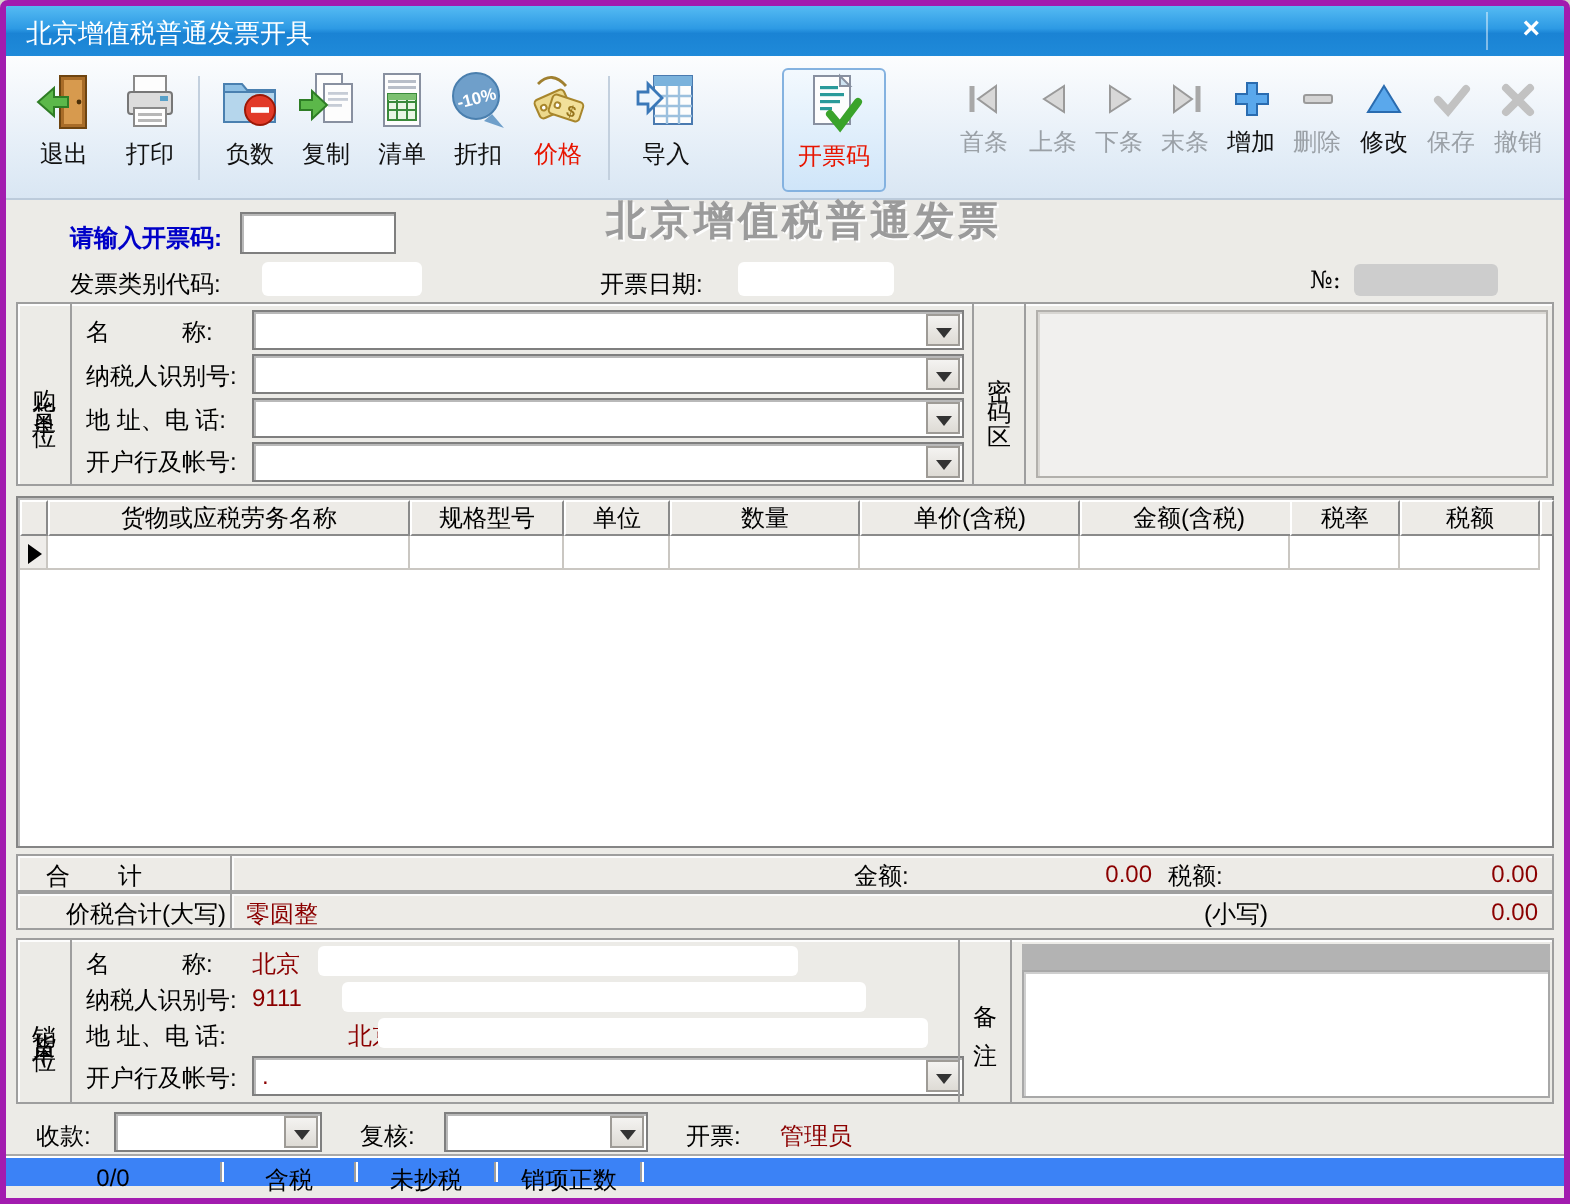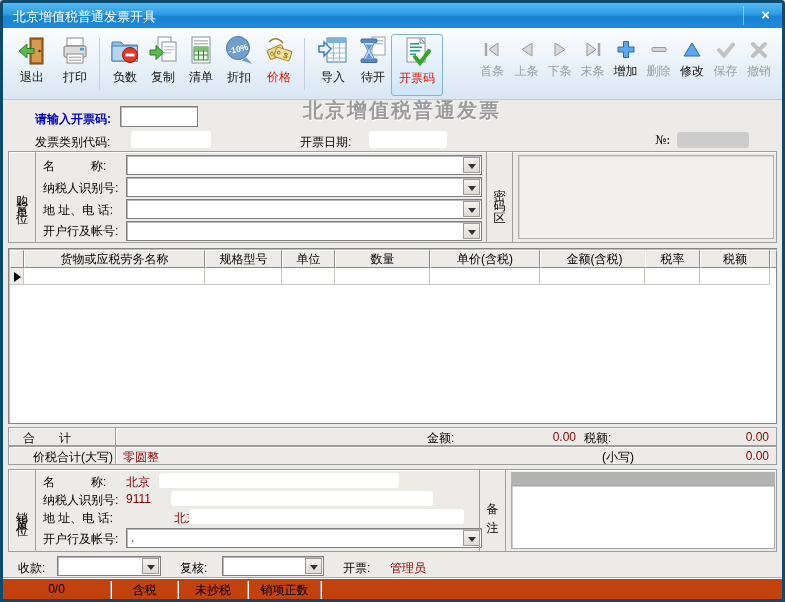--- a/index.html
+++ b/index.html
@@ -1,19 +1,19 @@
 <!DOCTYPE html>
 <html><head>
 <meta charset="utf-8">
 <style>
   * { margin:0; padding:0; box-sizing:border-box; }
   html,body { background:#d7d3cc; }
   .window {
     position:relative; width:785px; height:602px;
-    border:3px solid #0c4a6e; border-radius:4px 4px 0 0;
+    border:3px solid #a21caf; border-radius:4px 4px 0 0;
     background:#ecebe7; overflow:hidden;
     font-family:"Liberation Sans", sans-serif; font-size:12px; color:#000;
   }
   
   .titlebar {
     position:absolute; left:0; top:0; width:779px; height:25px;
     background:linear-gradient(#55bbf3 0%, #2d9ae4 45%, #1a83d4 55%, #1f8ad9 100%);
     color:#fff;
   }
   .titlebar .title { position:absolute; left:10px; top:5px; font-size:13px; }
@@ -60,22 +60,22 @@
   }
   .gc { position:absolute; top:19px; height:17px; border-right:1px solid #cac7c2; border-bottom:1px solid #cac7c2; }
   .rowmark { position:absolute; left:4px; top:4px; width:0; height:0;
     border-top:5px solid transparent; border-bottom:5px solid transparent; border-left:7px solid #000; }
   
   .totrow { position:absolute; left:5px; width:769px; height:19px; background:#edebe7;
     border:1px solid #9e9e9e; box-shadow:inset 1px 1px 0 #fbfbfb; }
   .totrow .div1 { position:absolute; left:106px; top:0; bottom:0; width:1px; background:#9e9e9e; box-shadow:1px 0 0 #fbfbfb; }
   .totrow span { position:absolute; top:2px; white-space:nowrap; }
   
-  .statusbar { position:absolute; left:0; top:575px; width:779px; height:25px;
-    background:#c2410c; border-top:1px solid #fff; box-shadow:0 -1px 0 #a9a9a9; }
+  .statusbar { position:absolute; left:0; top:575px; width:779px; height:15px;
+    background:#3b82f6; border-top:1px solid #fff; box-shadow:0 -1px 0 #a9a9a9; }
   .scell { position:absolute; top:3px; text-align:center; }
   .ssep { position:absolute; top:2px; bottom:2px; width:2px; border-left:1px solid #9e9e9e; border-right:1px solid #fff; }
   .remstrip { position:absolute; background:#b3b3b3; }
   .rembox { position:absolute; background:#fff; border:1px solid #a8a8a8; box-shadow:inset 1px 1px 0 #cfcfcf; }
   .watermark { position:absolute; font-family:"DejaVu Serif", serif; font-weight:bold;
     font-size:20px; color:#9b9b9b; letter-spacing:2px; text-shadow:1px 1px 0 #fdfdfd; }
 </style>
 </head>
 <body>
 
@@ -177,33 +177,20 @@
     <div class="tbtn" style="left:308px;width:44px;">
       <span class="ticon"><svg width="32" height="34" viewBox="0 0 32 34">
             <rect x="10" y="4" width="19" height="24" fill="#fdfdfd" stroke="#4a7ab0"></rect>
             <rect x="10" y="4" width="19" height="5" fill="#7ab2dc"></rect>
             <path d="M10 14 h19 M10 19 h19 M10 24 h19 M16.5 9 v19 M22.5 9 v19" stroke="#9cc0de" stroke-width="1.2" fill="none"></path>
             <path d="M2 12 h5 v-4 l7 7 -7 7 v-4 h-5z" fill="#eef6fd" stroke="#3a78b8" stroke-width="1.4"></path>
           </svg></span>
       <span class="tlabel">导入</span>
     </div>
 
-    <div class="tbtn" style="left:350px;width:40px;">
-      <span class="ticon"><svg width="32" height="34" viewBox="0 0 32 34">
-            <rect x="15" y="3" width="13" height="18" fill="#fdfdfd" stroke="#98a0b0"></rect>
-            <rect x="17" y="6" width="9" height="1.4" fill="#b8c0cc"></rect>
-            <rect x="17" y="9" width="9" height="1.4" fill="#b8c0cc"></rect>
-            <rect x="4" y="5" width="16" height="3.5" rx="1" fill="#5a88c8" stroke="#3c68a8"></rect>
-            <rect x="4" y="25" width="16" height="3.5" rx="1" fill="#5a88c8" stroke="#3c68a8"></rect>
-            <path d="M6.5 8.5 h11 l-4.5 8.5 4.5 8 h-11 l4.5 -8z" fill="#ddeaf8" stroke="#5a88c8"></path>
-            <path d="M8.5 10.5 h7 l-3.5 6z" fill="#6a98d8"></path>
-            <path d="M12 18.5 l3.5 6 h-7z" fill="#6a98d8"></path>
-          </svg></span>
-      <span class="tlabel">待开</span>
-    </div>
 
     <div class="tbtn sel redlbl" style="left:388px;width:52px;">
       <span class="ticon"><svg width="32" height="34" viewBox="0 0 32 34">
             <rect x="6" y="3" width="18" height="24" fill="#fdfdfd" stroke="#8890a0"></rect>
             <path d="M19 3 l5 5 h-5z" fill="#cfe4f2" stroke="#8890a0"></path>
             <g fill="#2a9a9a">
               <rect x="9" y="8" width="9" height="1.6"></rect>
               <rect x="9" y="11.5" width="12" height="1.6"></rect>
               <rect x="9" y="15" width="10" height="1.6"></rect>
               <rect x="9" y="18.5" width="6" height="1.6"></rect>

